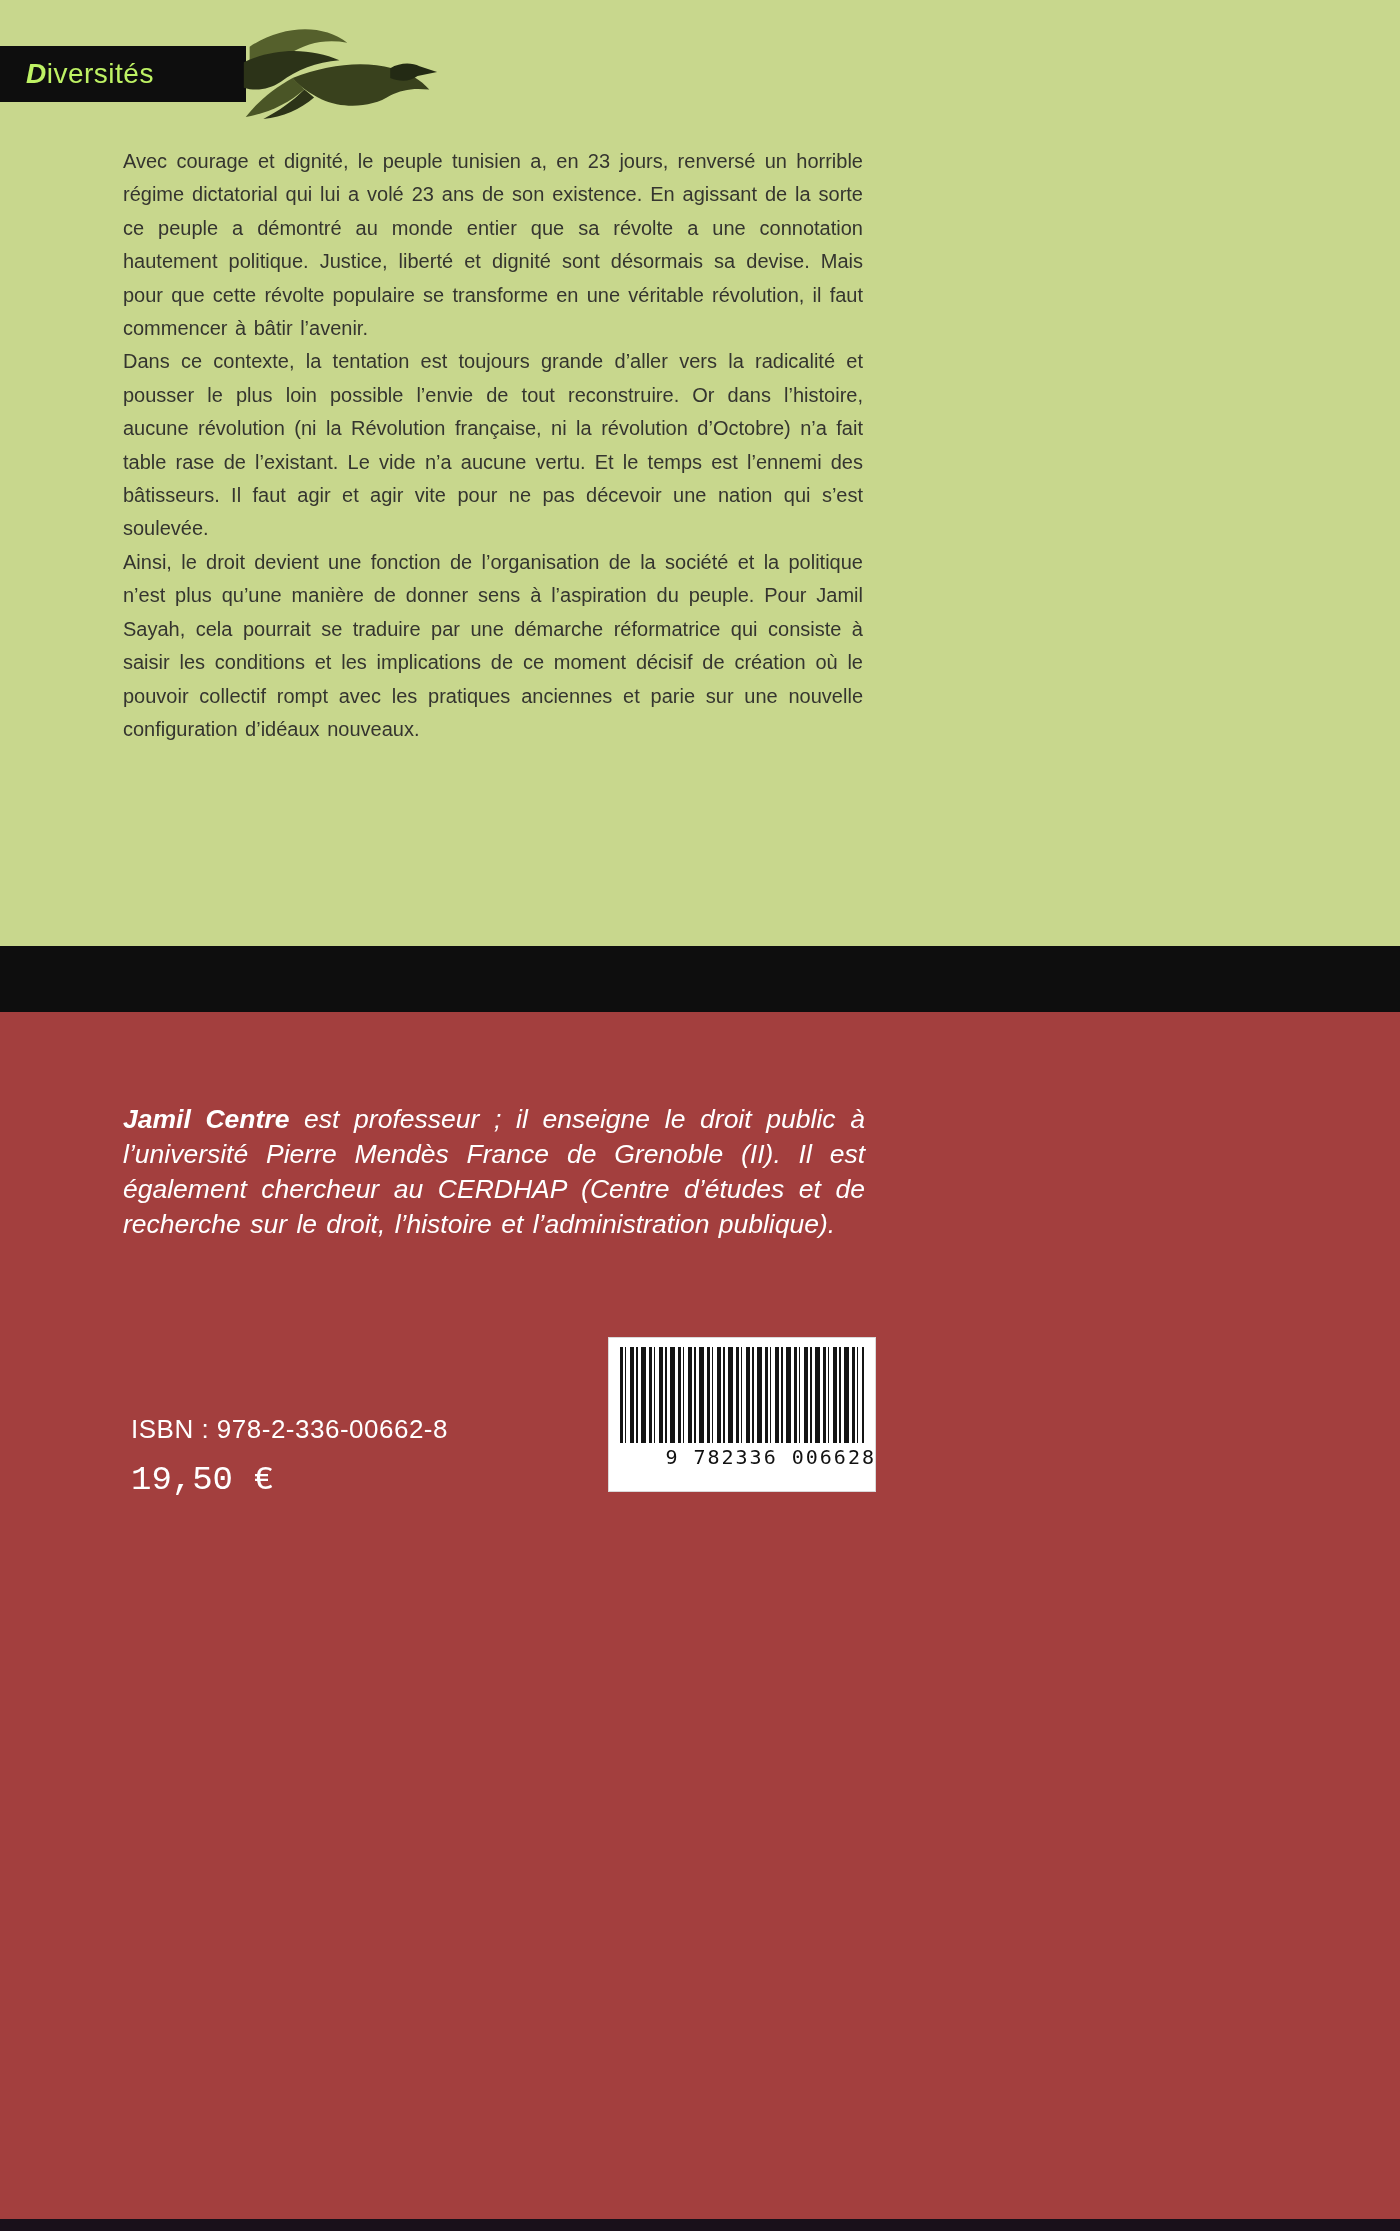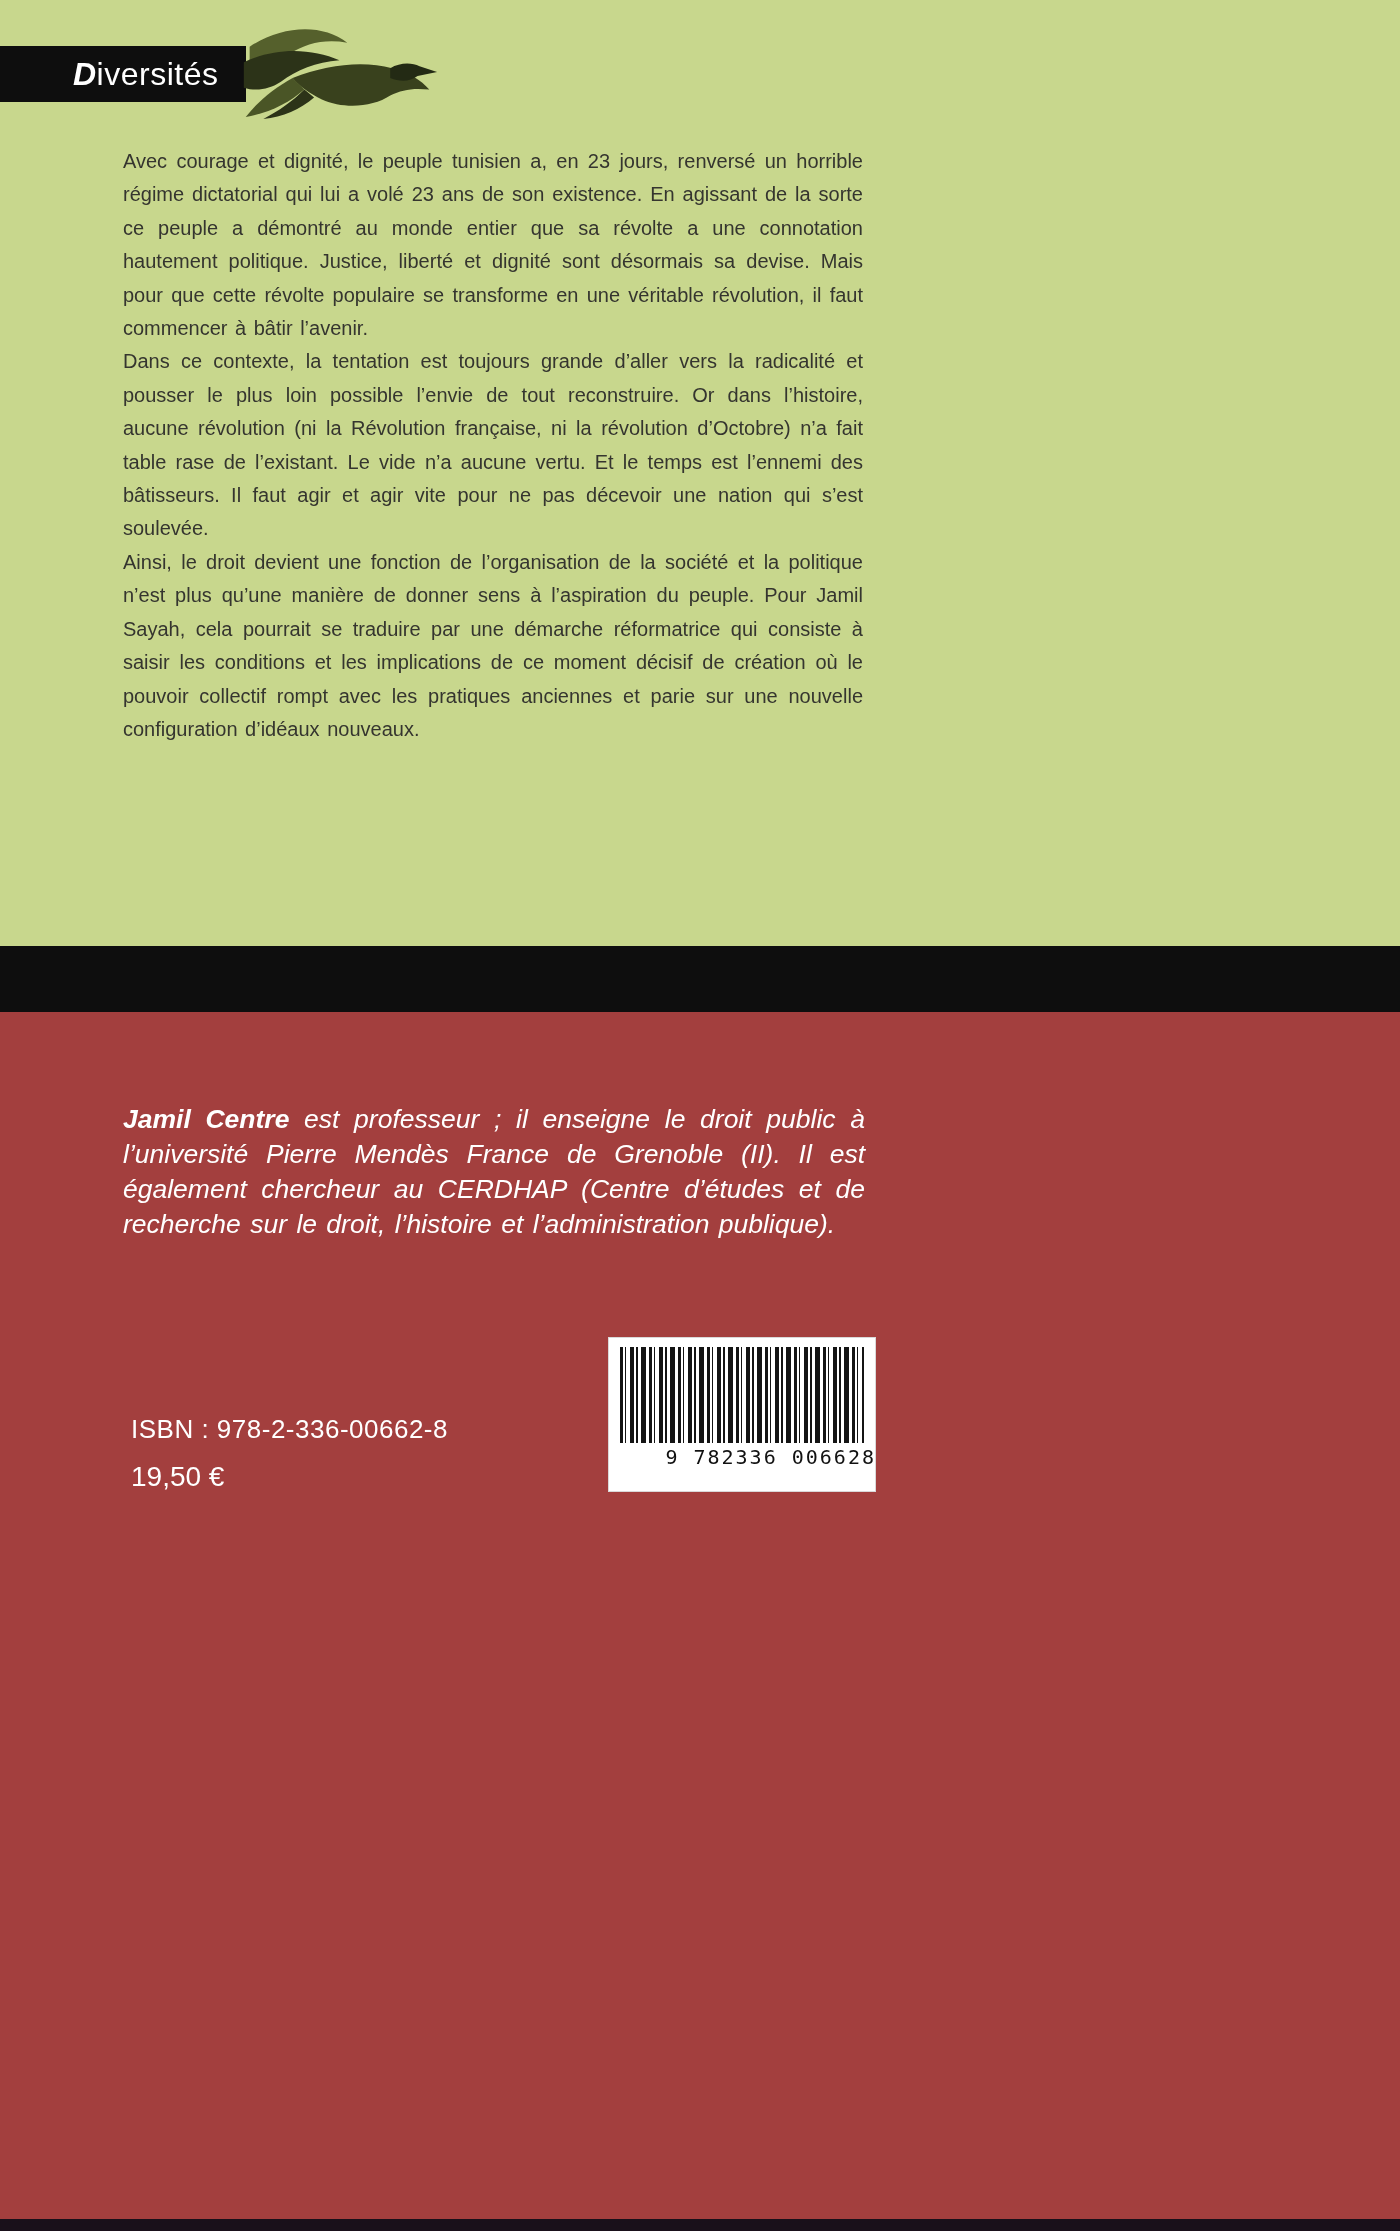--- a/index.html
+++ b/index.html
@@ -27,24 +27,23 @@
     top: 46px;
     left: 0;
     width: 246px;
     height: 56px;
     background: var(--black, #0e0e0e);
     display: flex;
     align-items: center;
     padding-left: 26px;
   }
   .collection-label {
-    color: #ffffff;
-    font-size: 32px;
+    color: #bef264;
+    font-size: 28px;
     letter-spacing: 0.5px;
-    margin-left: 47px;
   }
   .collection-label::first-letter {
     font-style: italic;
     font-weight: bold;
   }
   .bird {
     position: absolute;
     top: 18px;
     left: 236px;
     width: 205px;
@@ -104,22 +103,22 @@
     left: 123px;
     color: #ffffff;
     margin-left: 8px;
   }
   .isbn-text {
     font-size: 26px;
     letter-spacing: 0.5px;
   }
   .price-text {
     margin-top: 16px;
-    font-family: Liberation Sans, sans-serif;
-    font-size: 28px;
+    font-family: Liberation Mono, monospace;
+    font-size: 34px;
   }
 
   
   .barcode {
     position: absolute;
     top: 325px;
     left: 608px;
     width: 268px;
     height: 155px;
     background: #ffffff;

